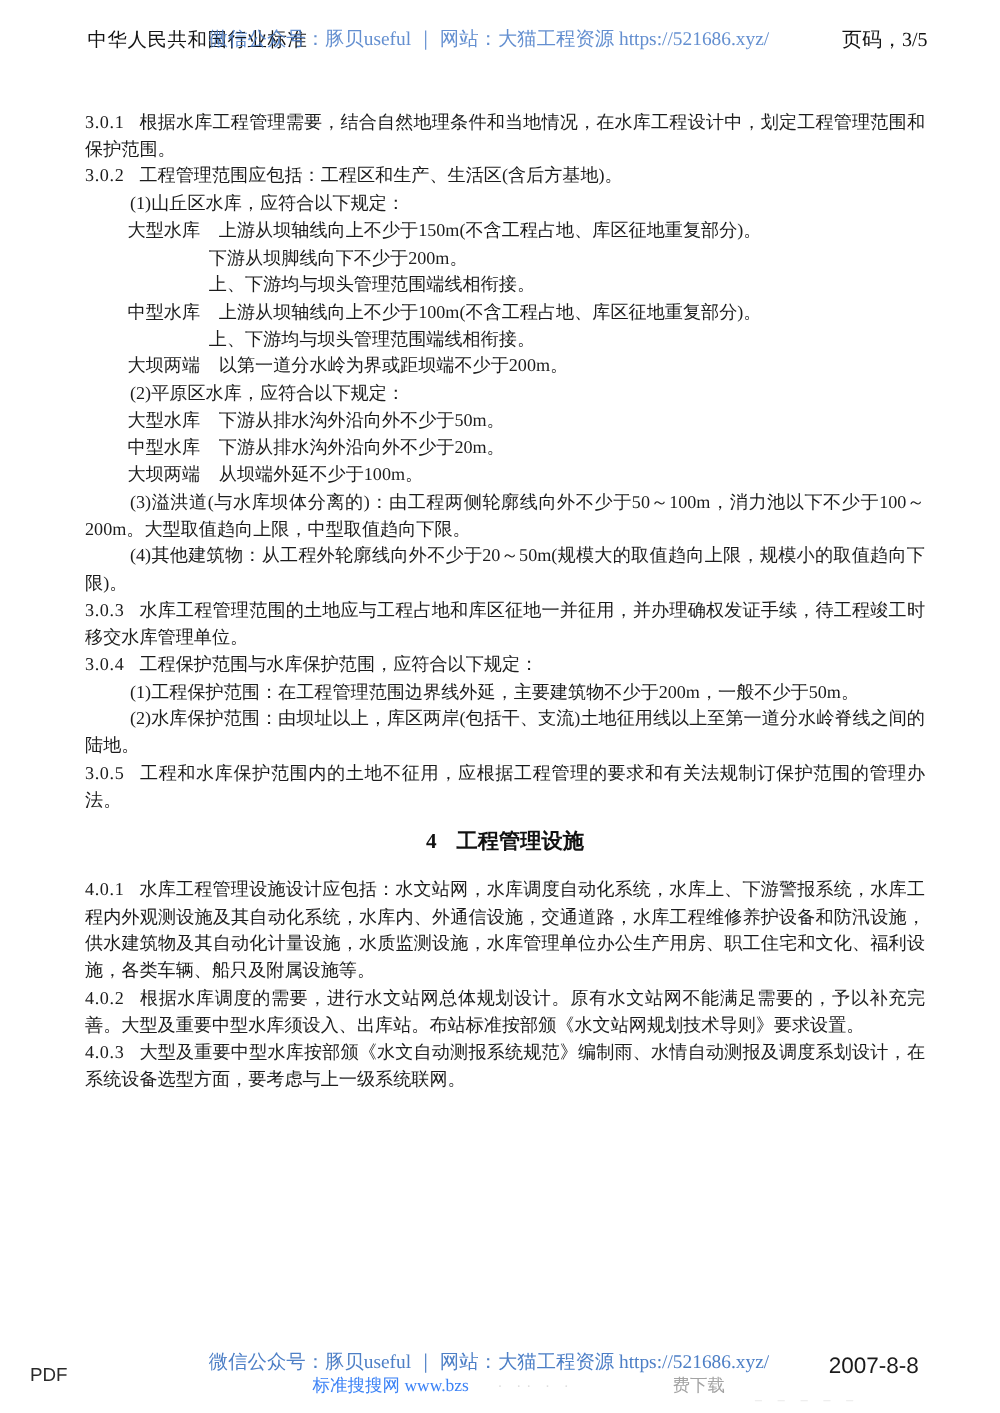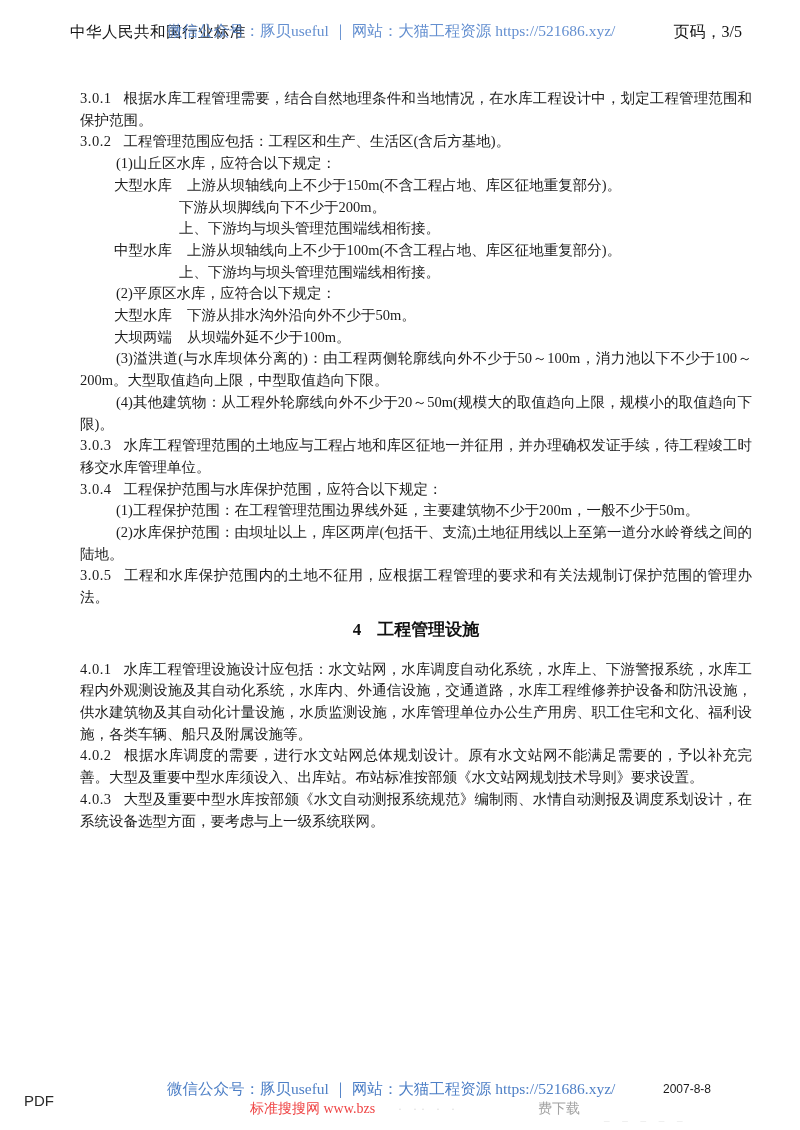--- a/index.html
+++ b/index.html
@@ -21,21 +21,21 @@
     position: absolute; left: 167px; top: 21px;
     font-size: 15.5px; color: #4f80ca; opacity: 0.88;
     white-space: nowrap;
   }
   .hdr-page {
     position: absolute; right: 58px; top: 22px;
     font-size: 16px; color: #121212; margin-left: 48px;
   }
   
   .doc-body {
-    position: absolute; left: 80px; top: 88px; width: 672px;
+    position: absolute; left: 68px; top: 88px; width: 672px;
     font-size: 14.5px; line-height: 21.7px; color: #1c1c1c;
   }
   .doc-body p { margin: 0; }
   .clause { text-align: justify; }
   .clause .num { margin-right: 12px; letter-spacing: 0.5px; }
   .item { text-indent: 36px; text-align: justify; }
   .def { padding-left: 34px; }
   .def .def-label { display: inline-block; width: 73px; }
   .defc { padding-left: 99px; }
   .sec-heading {
@@ -43,29 +43,29 @@
     font-size: 17px; font-weight: bold; color: #111;
   }
   .sec-heading .h-num { margin-right: 16px; }
   
   .ftr-watermark {
     position: absolute; left: 167px; top: 1079px;
     font-size: 15.5px; color: #4d7fc6; white-space: nowrap;
   }
   .ftr-date {
     position: absolute; left: 663px; top: 1082px;
-    font-size: 12px; color: #1a1a1a;
+    font-size: 18px; color: #1a1a1a;
     font-family: "Liberation Sans", sans-serif;
   }
   .pdf-label {
     position: absolute; left: 24px; top: 1092px;
     font-size: 15px; color: #2a2a2a;
     font-family: "Liberation Sans", sans-serif;
   }
-  .gray-left  { position: absolute; left: 250px; top: 1100px; font-size: 14px; color: #ef4444; }
+  .gray-left  { position: absolute; left: 250px; top: 1100px; font-size: 14px; color: #3b82f6; }
   .gray-faint { position: absolute; left: 398px; top: 1102px; font-size: 12px; color: #dedede; letter-spacing: 4px; }
   .gray-right { position: absolute; left: 538px; top: 1100px; font-size: 14px; color: #a3a3a3; text-align: center; }
   .faded-dashes { position: absolute; left: 604px; top: 1114px; font-size: 11px; color: #e3e3e3; letter-spacing: 5px; }
 </style>
 </head>
 <body>
 
 <div class="page">
 
   <span class="hdr-title">中华人民共和国行业标准</span>
@@ -74,22 +74,24 @@
 
   <div class="doc-body">
       <p class="clause"><span class="num">3.0.1</span><span class="ptext">根据水库工程管理需要，结合自然地理条件和当地情况，在水库工程设计中，划定工程管理范围和保护范围。</span></p>
       <p class="clause"><span class="num">3.0.2</span><span class="ptext">工程管理范围应包括：工程区和生产、生活区(含后方基地)。</span></p>
       <p class="item"><span class="ptext">(1)山丘区水库，应符合以下规定：</span></p>
       <p class="def"><span class="def-label">大型水库</span><span class="ptext">上游从坝轴线向上不少于150m(不含工程占地、库区征地重复部分)。</span></p>
       <p class="defc"><span class="ptext">下游从坝脚线向下不少于200m。</span></p>
       <p class="defc"><span class="ptext">上、下游均与坝头管理范围端线相衔接。</span></p>
       <p class="def"><span class="def-label">中型水库</span><span class="ptext">上游从坝轴线向上不少于100m(不含工程占地、库区征地重复部分)。</span></p>
       <p class="defc"><span class="ptext">上、下游均与坝头管理范围端线相衔接。</span></p>
+      <p class="def"><span class="def-label">大坝两端</span><span class="ptext">以第一道分水岭为界或距坝端不少于200m。</span></p>
       <p class="item"><span class="ptext">(2)平原区水库，应符合以下规定：</span></p>
       <p class="def"><span class="def-label">大型水库</span><span class="ptext">下游从排水沟外沿向外不少于50m。</span></p>
+      <p class="def"><span class="def-label">中型水库</span><span class="ptext">下游从排水沟外沿向外不少于20m。</span></p>
       <p class="def"><span class="def-label">大坝两端</span><span class="ptext">从坝端外延不少于100m。</span></p>
       <p class="item"><span class="ptext">(3)溢洪道(与水库坝体分离的)：由工程两侧轮廓线向外不少于50～100m，消力池以下不少于100～200m。大型取值趋向上限，中型取值趋向下限。</span></p>
       <p class="item"><span class="ptext">(4)其他建筑物：从工程外轮廓线向外不少于20～50m(规模大的取值趋向上限，规模小的取值趋向下限)。</span></p>
       <p class="clause"><span class="num">3.0.3</span><span class="ptext">水库工程管理范围的土地应与工程占地和库区征地一并征用，并办理确权发证手续，待工程竣工时移交水库管理单位。</span></p>
       <p class="clause"><span class="num">3.0.4</span><span class="ptext">工程保护范围与水库保护范围，应符合以下规定：</span></p>
       <p class="item"><span class="ptext">(1)工程保护范围：在工程管理范围边界线外延，主要建筑物不少于200m，一般不少于50m。</span></p>
       <p class="item"><span class="ptext">(2)水库保护范围：由坝址以上，库区两岸(包括干、支流)土地征用线以上至第一道分水岭脊线之间的陆地。</span></p>
       <p class="clause"><span class="num">3.0.5</span><span class="ptext">工程和水库保护范围内的土地不征用，应根据工程管理的要求和有关法规制订保护范围的管理办法。</span></p>
       <h2 class="sec-heading"><span class="h-num">4</span><span>工程管理设施</span></h2>
       <p class="clause"><span class="num">4.0.1</span><span class="ptext">水库工程管理设施设计应包括：水文站网，水库调度自动化系统，水库上、下游警报系统，水库工程内外观测设施及其自动化系统，水库内、外通信设施，交通道路，水库工程维修养护设备和防汛设施，供水建筑物及其自动化计量设施，水质监测设施，水库管理单位办公生产用房、职工住宅和文化、福利设施，各类车辆、船只及附属设施等。</span></p>

